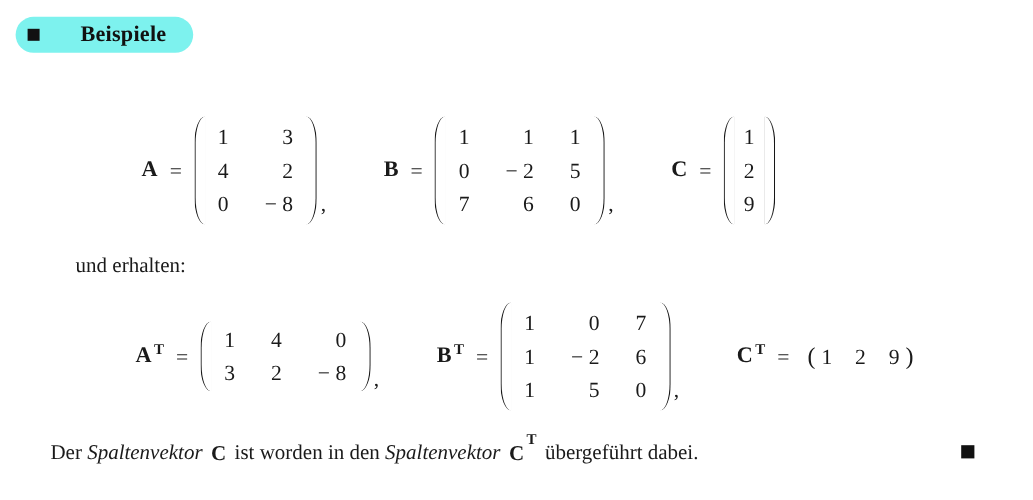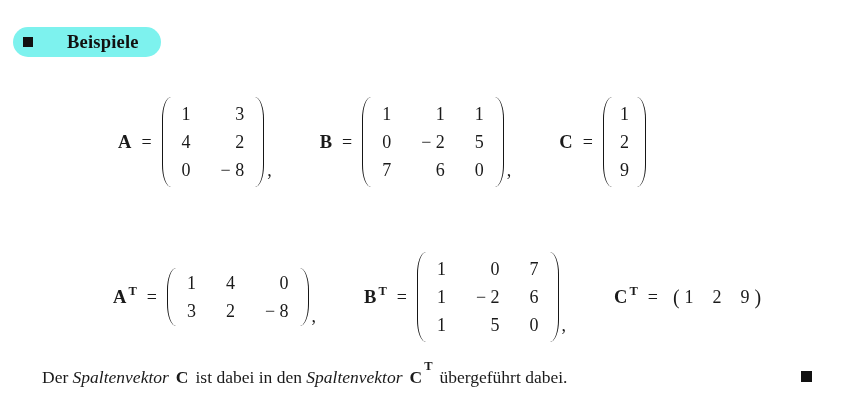--- a/index.html
+++ b/index.html
@@ -12,21 +12,21 @@
     position: relative;
     width: 861px;
     height: 417px;
     background: #ffffff;
     overflow: hidden;
   }
 
   
   .pill {
     position: absolute;
-    left: 13px; top: 27px;
+    left: 13px; top: 14px;
     height: 30px;
     display: inline-flex;
     align-items: center;
     padding: 0 22px 0 10px;
     border-radius: 15px;
     background: #7df2ee;
   }
   .bullet-square {
     width: 10px; height: 10px;
     background: #111;
@@ -184,20 +184,21 @@
         <span class="mgrid tight" style="grid-template-columns: repeat(1, auto);">
             <span>1</span>
             <span>2</span>
             <span>9</span>
           </span>
         <span class="paren rparen"></span>
       </span>
     </span>
   </div>
 
+  <div class="para p-mid">und erhalten:</div>
 
   <div class="mathrow row-2">
 
     <span class="eq">
       <span class="mvar">A</span>
         <sup class="msup">T</sup>
       <span class="meq">=</span>
       <span class="matrix h2">
         <span class="paren lparen"></span>
         <span class="mgrid" style="grid-template-columns: repeat(3, auto);">
@@ -244,17 +245,17 @@
         <span class="vecgrid">
             <span>1</span>
             <span>2</span>
             <span>9</span>
           </span>
         <span class="paren-text">)</span>
       </span>
     </span>
   </div>
 
-  <div class="para p-outro"><span>Der </span><span class="it">Spaltenvektor</span><span class="bvec">C</span><span>ist dabei in den </span><span class="it">Spaltenvektor</span><span class="bvec"><span>C</span><sup class="msup vsup">T</sup></span><span>übergeführt dabei.</span></div>
+  <div class="para p-outro"><span>Der </span><span class="it">Spaltenvektor</span><span class="bvec">C</span><span>ist worden in den </span><span class="it">Spaltenvektor</span><span class="bvec"><span>C</span><sup class="msup vsup">T</sup></span><span>übergeführt dabei.</span></div>
 
   <div class="end-square"></div>
 
 </div>
 
 </body></html>

